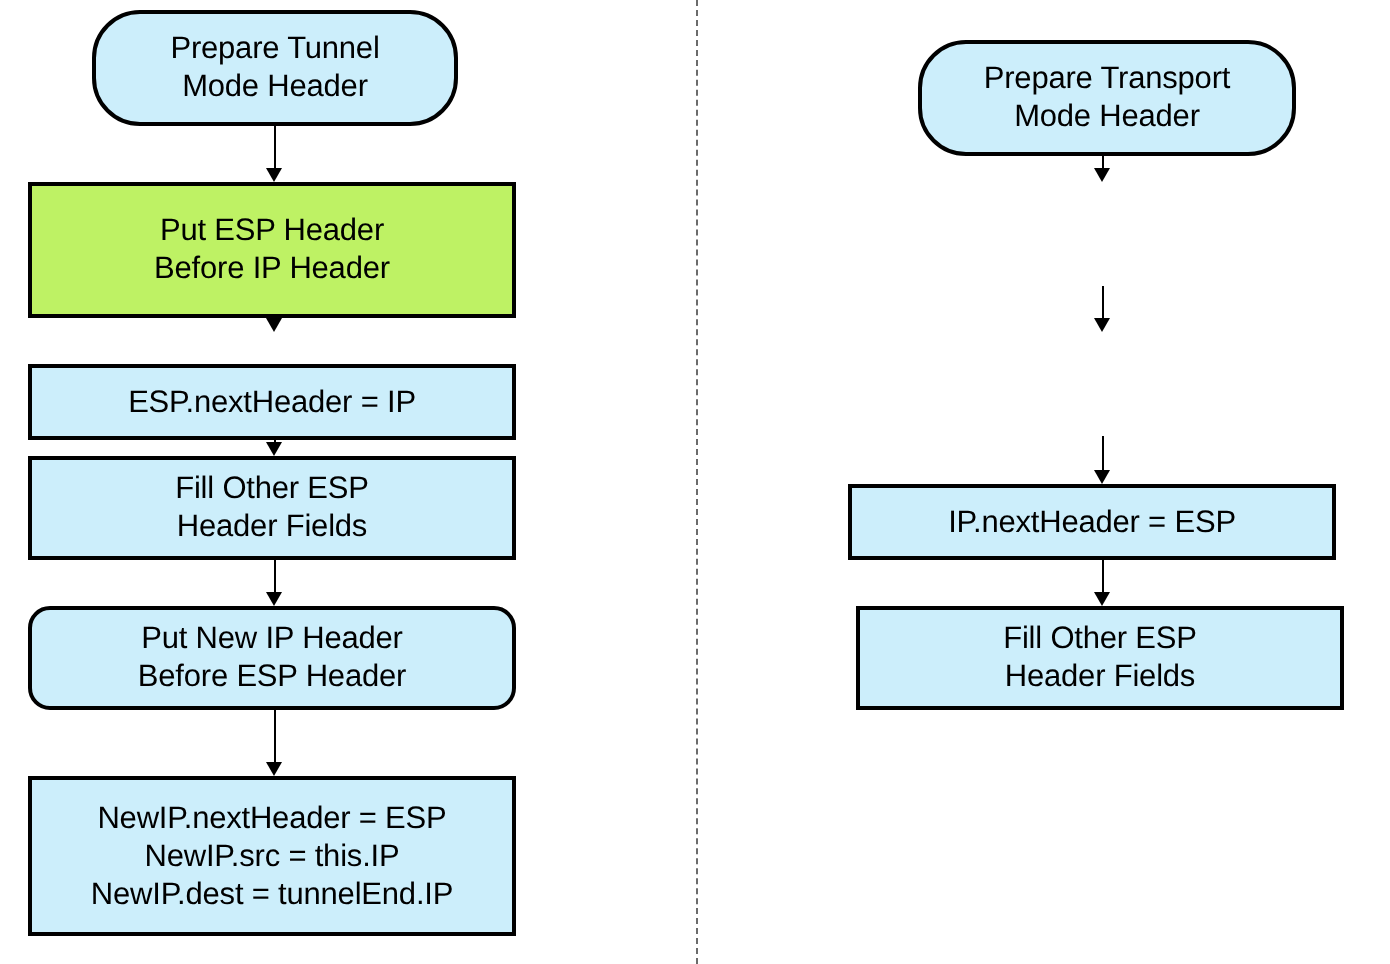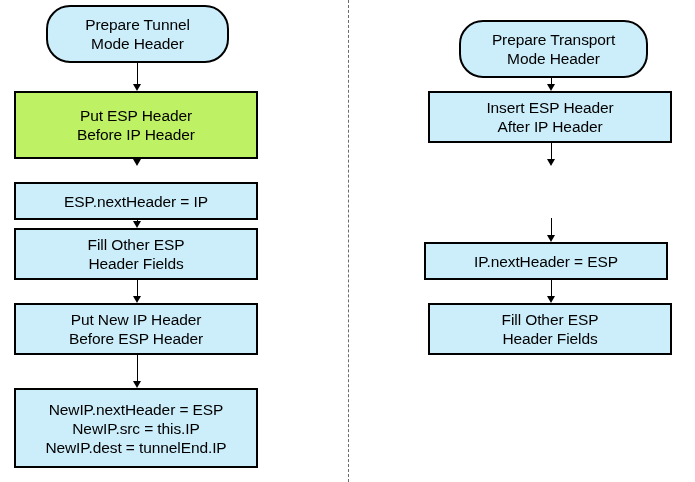--- a/index.html
+++ b/index.html
@@ -79,45 +79,41 @@
       <div class="label">Put ESP Header
 Before IP Header</div>
     </div>
     <div class="node" style="left: 14px; top: 182px; width: 244px; height: 38px; background: rgb(204, 238, 251); border-color: rgb(0, 0, 0);">
       <div class="label">ESP.nextHeader = IP</div>
     </div>
     <div class="node" style="left: 14px; top: 228px; width: 244px; height: 52px; background: rgb(204, 238, 251); border-color: rgb(0, 0, 0);">
       <div class="label">Fill Other ESP
 Header Fields</div>
     </div>
-    <div class="node" style="left: 14px; top: 303px; width: 244px; height: 52px; background: rgb(204, 238, 251); border-color: rgb(0, 0, 0);">
+    <div class="node" style="left: 14px; top: 303px; width: 244px; height: 52px; background: rgb(204, 238, 251); border-color: rgb(0, 0, 0); border-radius: 11px;">
       <div class="label">Put New IP Header
 Before ESP Header</div>
     </div>
     <div class="node" style="left: 14px; top: 388px; width: 244px; height: 80px; background: rgb(204, 238, 251); border-color: rgb(0, 0, 0);">
       <div class="label">NewIP.nextHeader = ESP
 NewIP.src = this.IP
 NewIP.dest = tunnelEnd.IP</div>
     </div>
     <div class="connector" style="left: 551px; top: 63px; height: 22px; border-left-color: rgb(0, 0, 0);"></div>
     <div class="arrowhead" style="left: 547px; top: 84px; border-top-color: rgb(0, 0, 0);"></div>
     <div class="connector" style="left: 551px; top: 143px; height: 17px; border-left-color: rgb(0, 0, 0);"></div>
     <div class="arrowhead" style="left: 547px; top: 159px; border-top-color: rgb(0, 0, 0);"></div>
     <div class="connector" style="left: 551px; top: 218px; height: 18px; border-left-color: rgb(0, 0, 0);"></div>
     <div class="arrowhead" style="left: 547px; top: 235px; border-top-color: rgb(0, 0, 0);"></div>
     <div class="connector" style="left: 551px; top: 280px; height: 17px; border-left-color: rgb(0, 0, 0);"></div>
     <div class="arrowhead" style="left: 547px; top: 296px; border-top-color: rgb(0, 0, 0);"></div>
     <div class="node terminator" style="left: 459px; top: 20px; width: 189px; height: 58px; background: rgb(204, 238, 251); border-color: rgb(0, 0, 0);">
       <div class="label">Prepare Transport
 Mode Header</div>
     </div>
-    <div class="node" style="left: 428px; top: 91px; width: 244px; height: 52px; background: rgb(204, 238, 251); border-color: rgb(0, 0, 0);">
-      <div class="label">Insert ESP Header
-After IP Header</div>
-    </div>
     <div class="node" style="left: 424px; top: 242px; width: 244px; height: 38px; background: rgb(204, 238, 251); border-color: rgb(0, 0, 0);">
       <div class="label">IP.nextHeader = ESP</div>
     </div>
     <div class="node" style="left: 428px; top: 303px; width: 244px; height: 52px; background: rgb(204, 238, 251); border-color: rgb(0, 0, 0);">
       <div class="label">Fill Other ESP
 Header Fields</div>
     </div>
   </div>
 
 </body></html>

